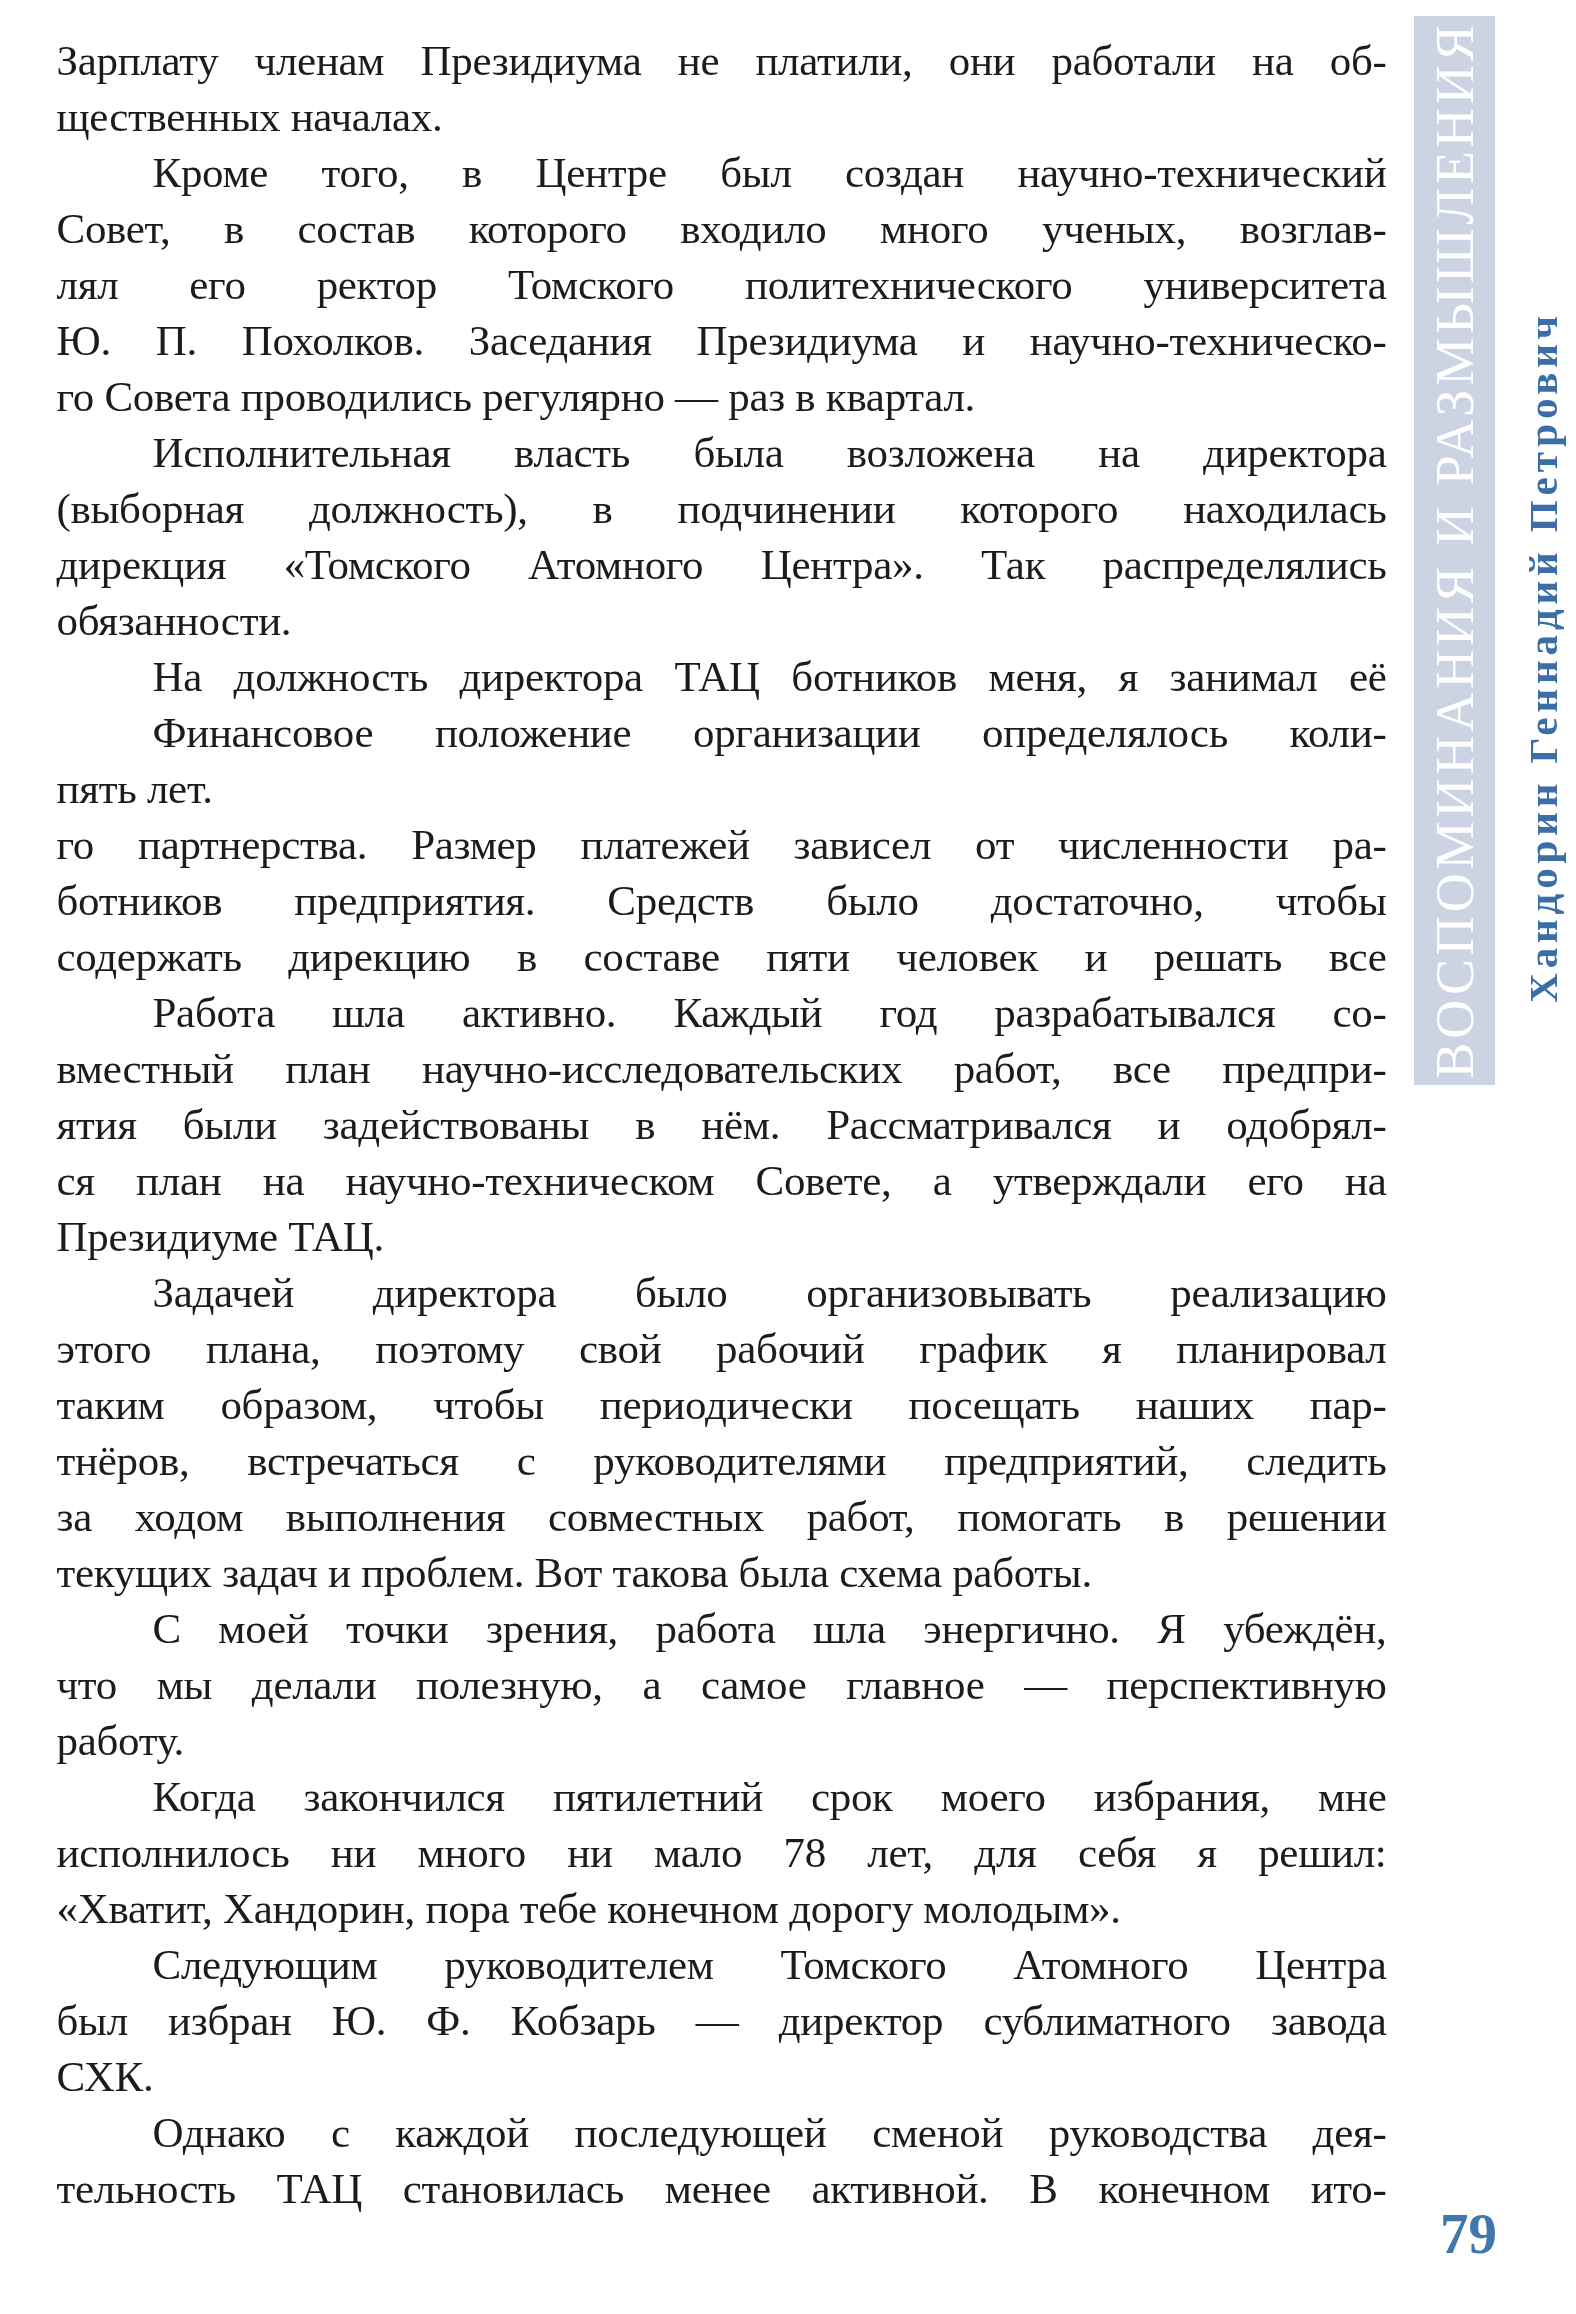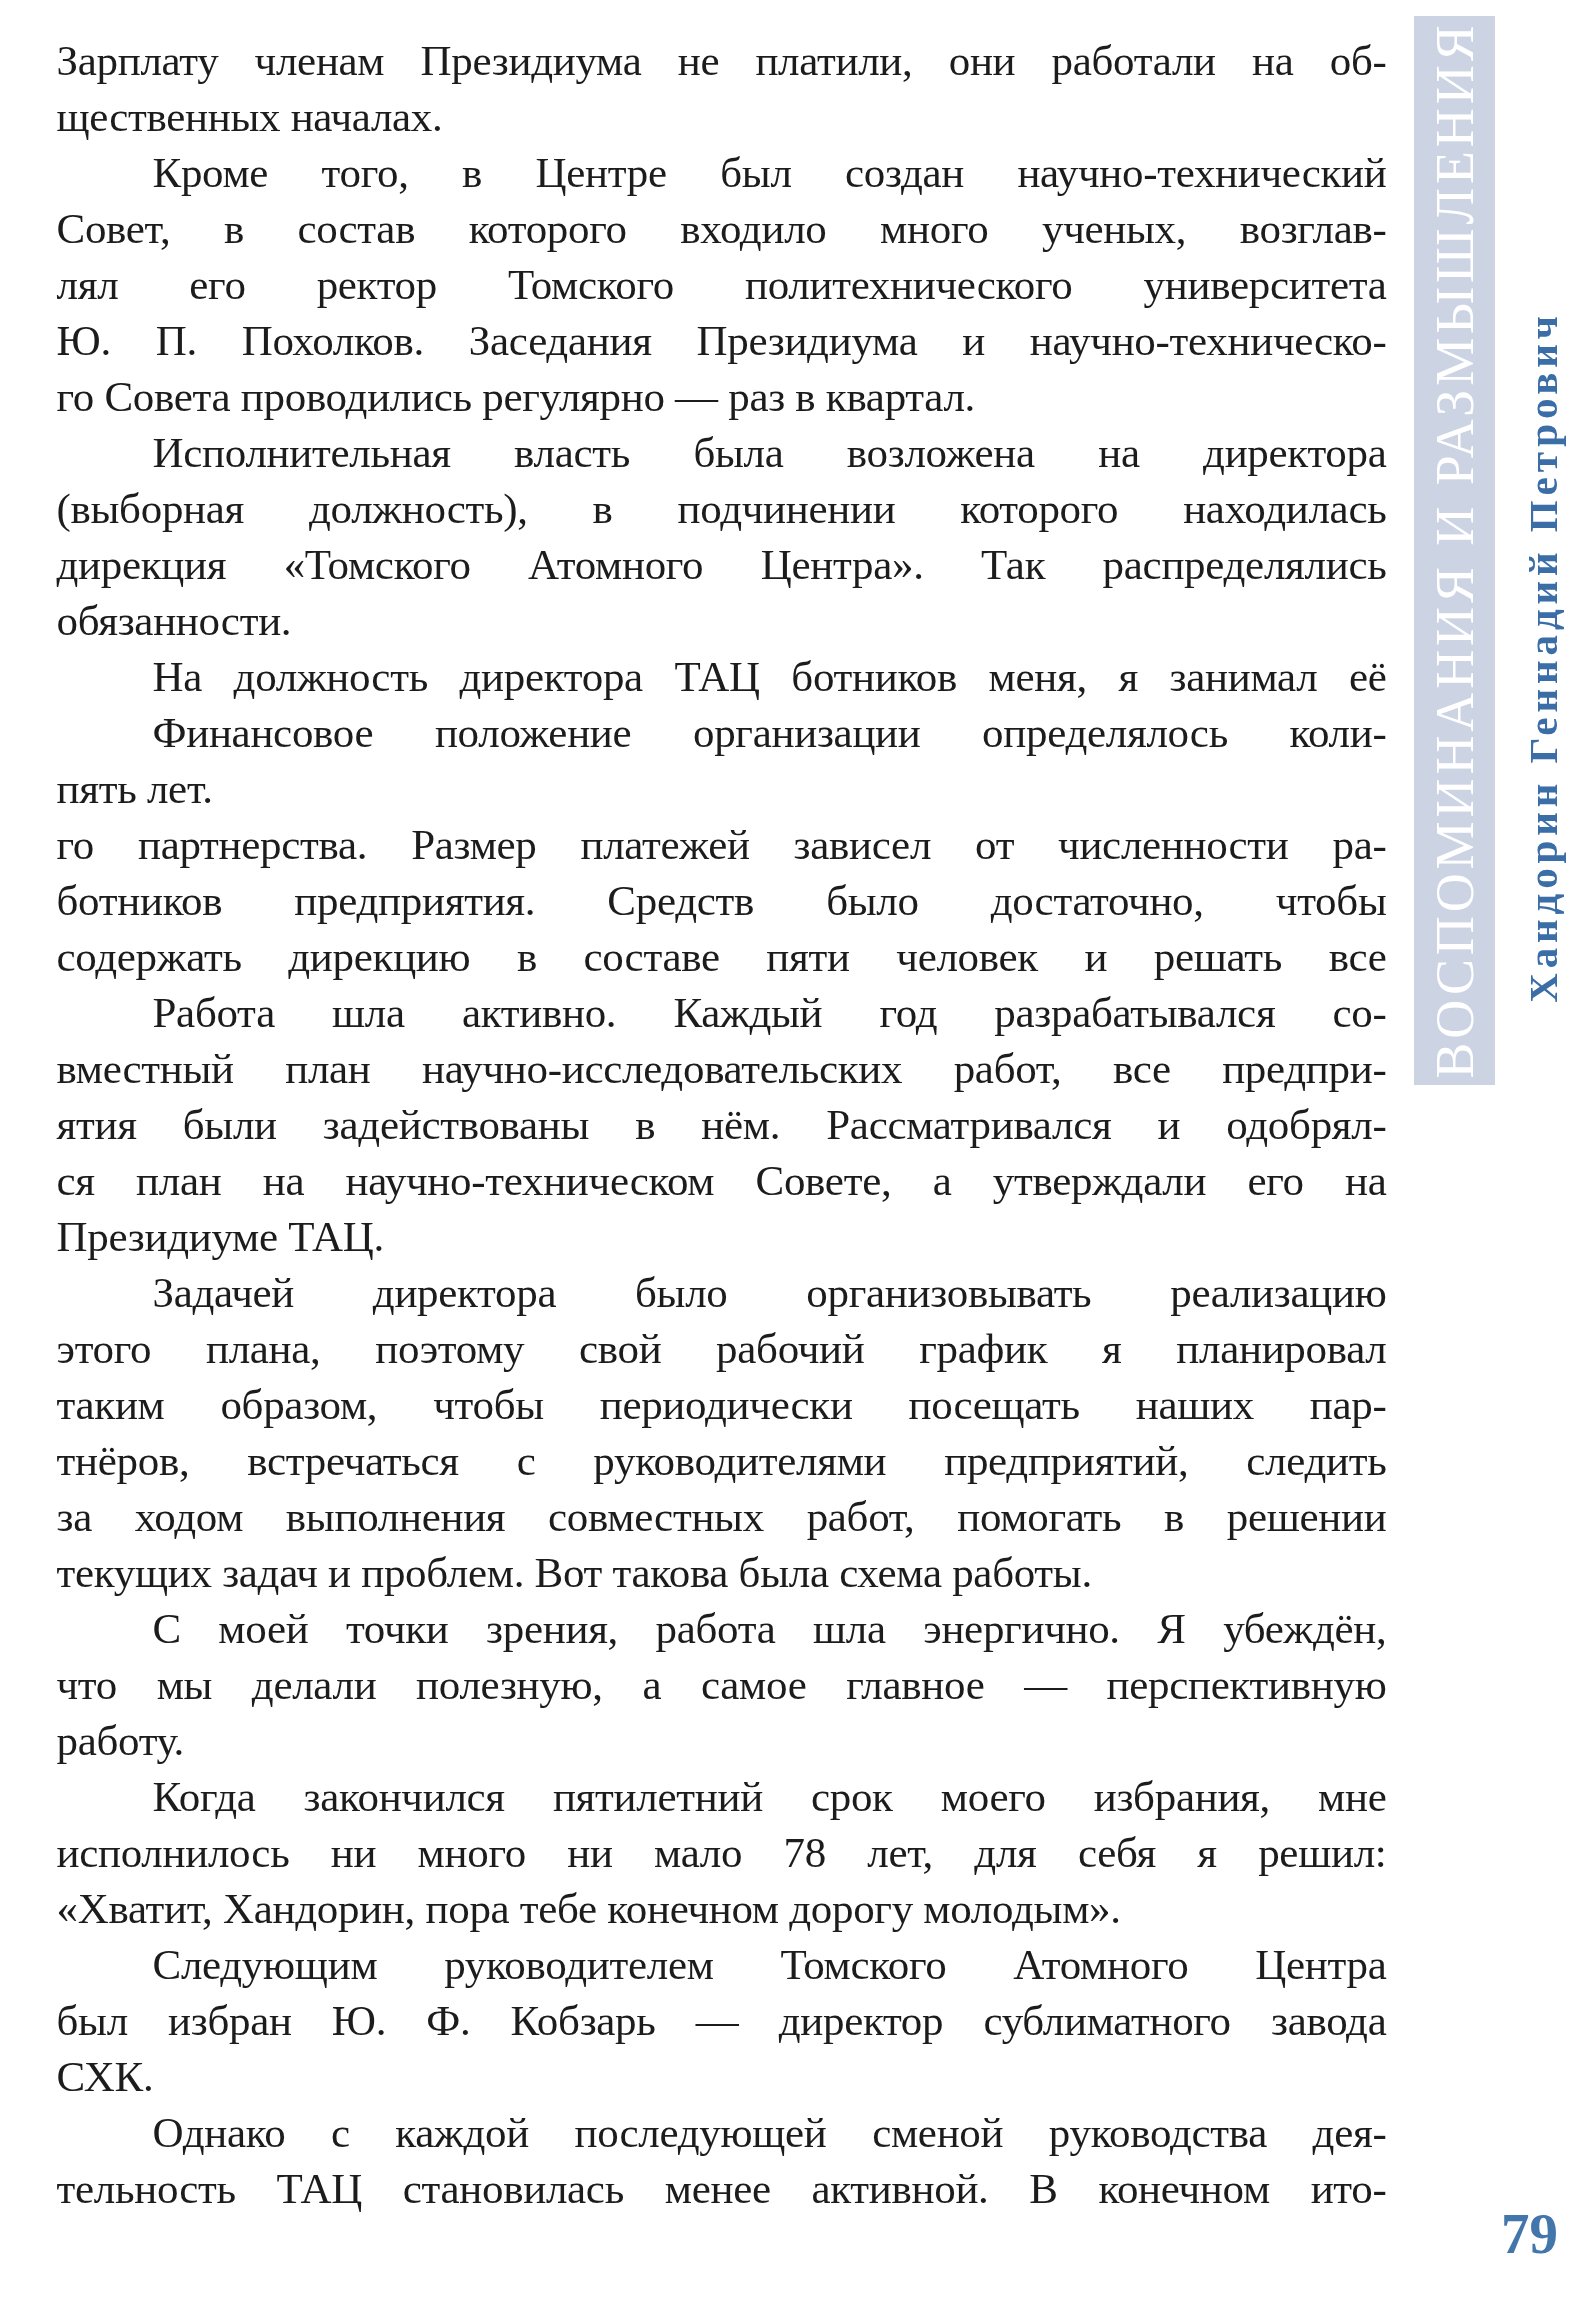--- a/index.html
+++ b/index.html
@@ -61,21 +61,21 @@
     font-size:41px;
     letter-spacing:4.9px;
     font-weight:700;
     color:#3b6ea7;
   }
   
   .page-number{
     position:absolute;
     left:1440px;top:2201px;
     width:118px;
-    text-align:right;
+    text-align:left;
     font-size:57px;
     font-weight:700;
     color:#4377ac;
   }
 </style>
 </head>
 <body>
 
 <div class="page">
 

